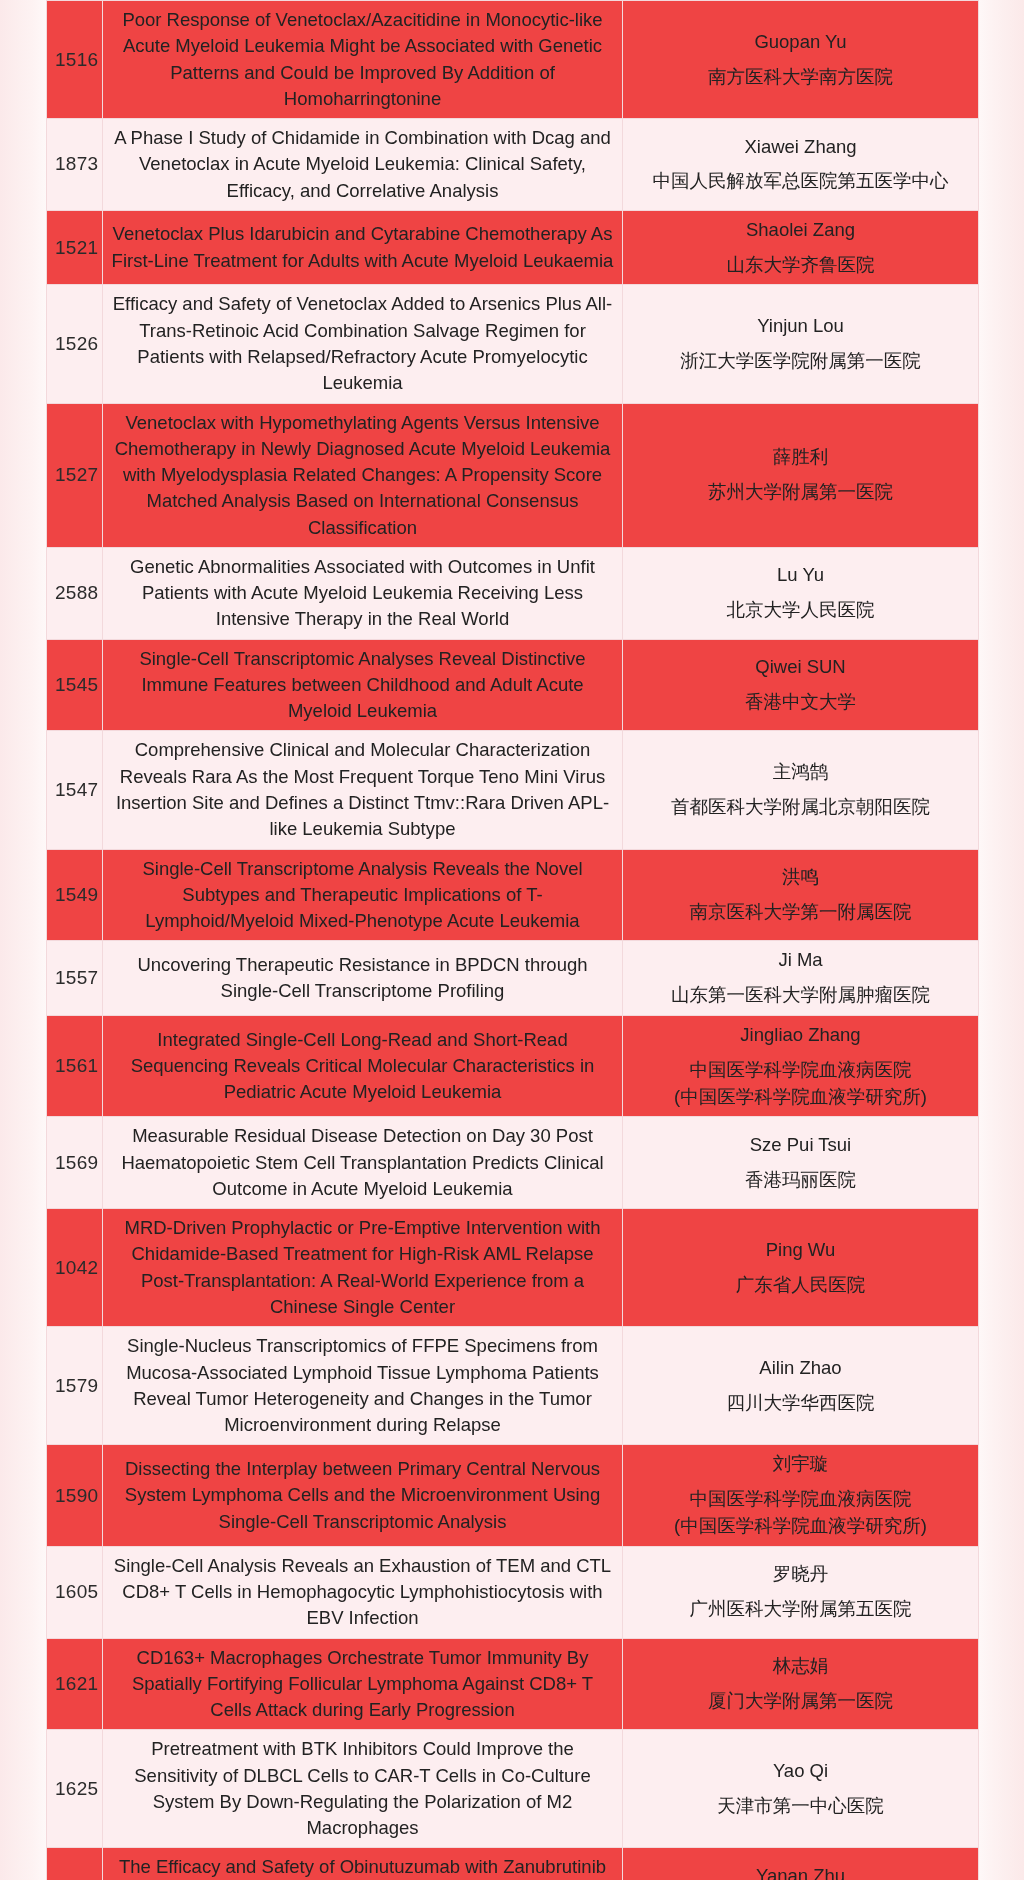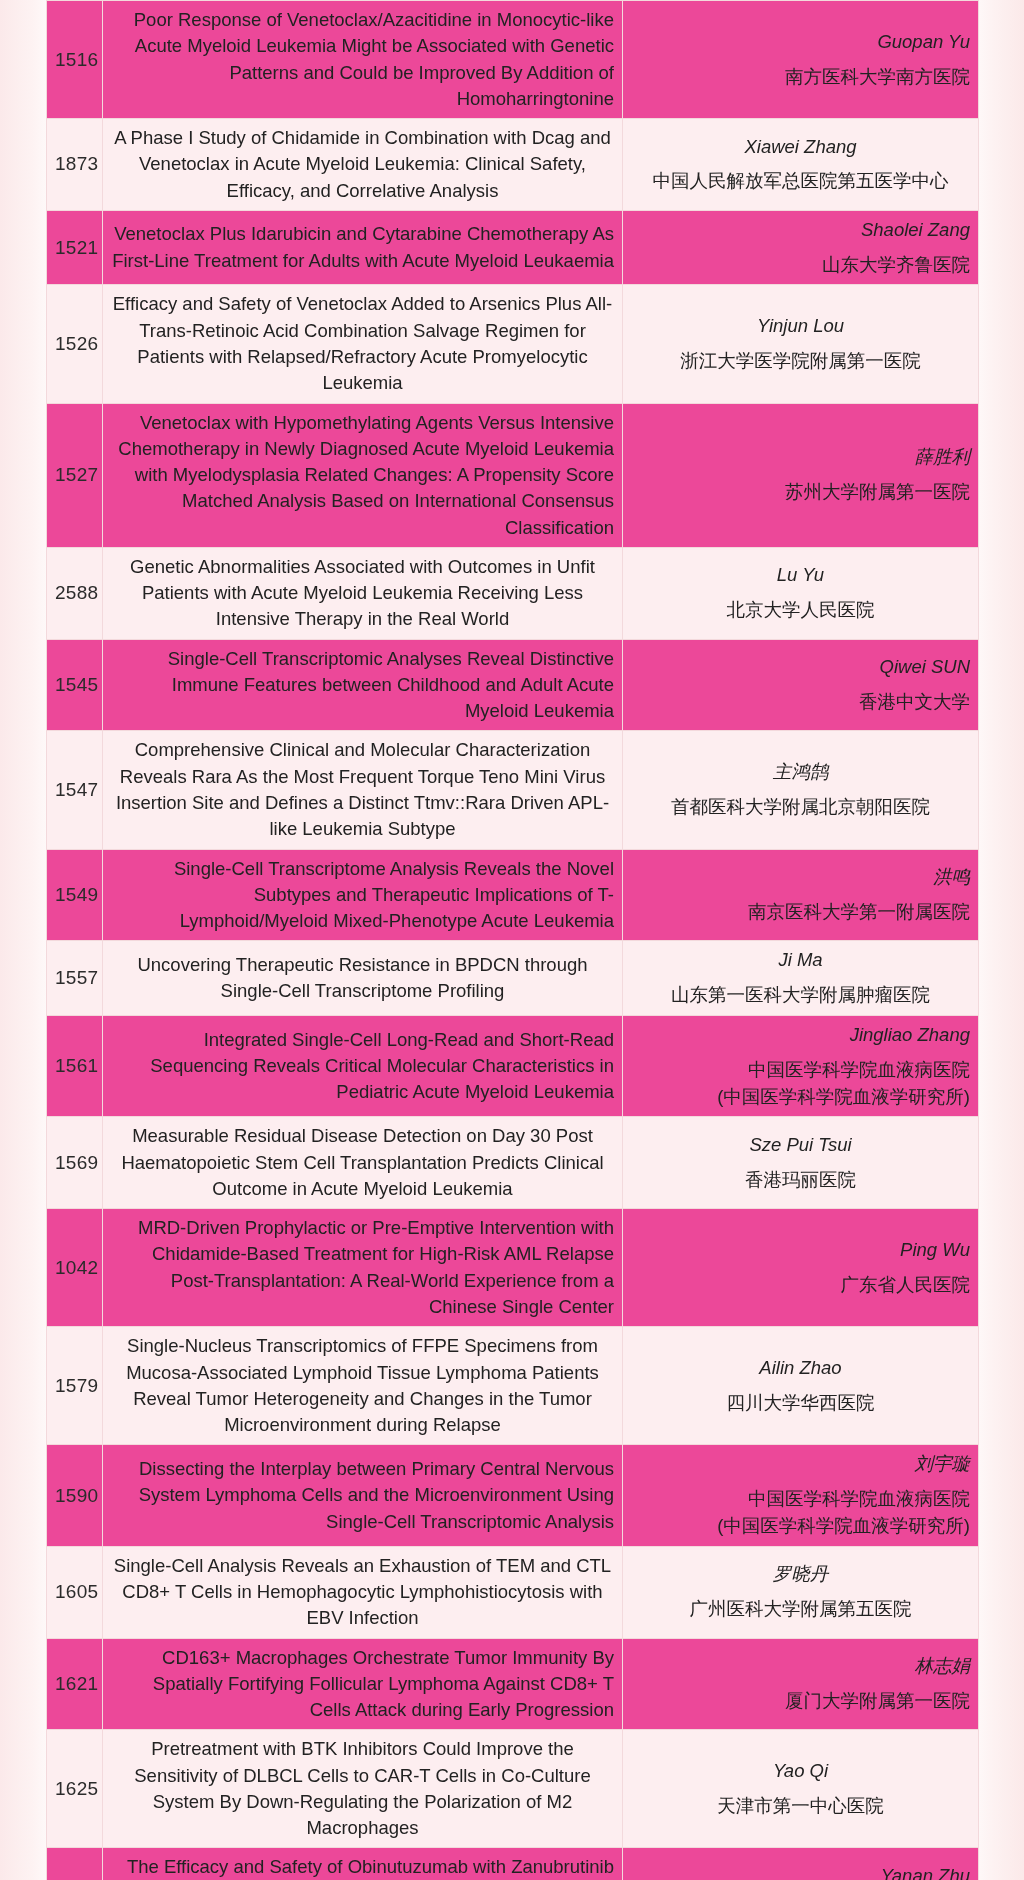--- a/index.html
+++ b/index.html
@@ -37,22 +37,21 @@
   table.abstract-table td {
     border: 1px solid #f3d9dc;
     vertical-align: middle;
     padding: 6px 8px;
     box-sizing: border-box;
   }
   tr.row-alt td {
     background: #fdeef0;
   }
   tr.row-plain td {
-    background: #ec4899;
-    text-align: right;
+    background: #ef4444;
   }
   td.col-id {
     width: 56px;
     text-align: center;
     font-size: 19px;
     color: #2b2b2b;
     letter-spacing: 0.3px;
     margin-left: 16px;
   }
   td.col-title {
@@ -64,21 +63,20 @@
   }
   td.col-author {
     width: 356px;
     text-align: center;
     font-size: 18.5px;
     line-height: 1.45;
     color: #222222;
   }
   .author-name {
     display: block;
-    font-style: italic;
   }
   .author-affil {
     display: block;
     margin-top: 8px;
   }
   .affil-line2 {
     display: block;
   }
 </style>
 </head>

